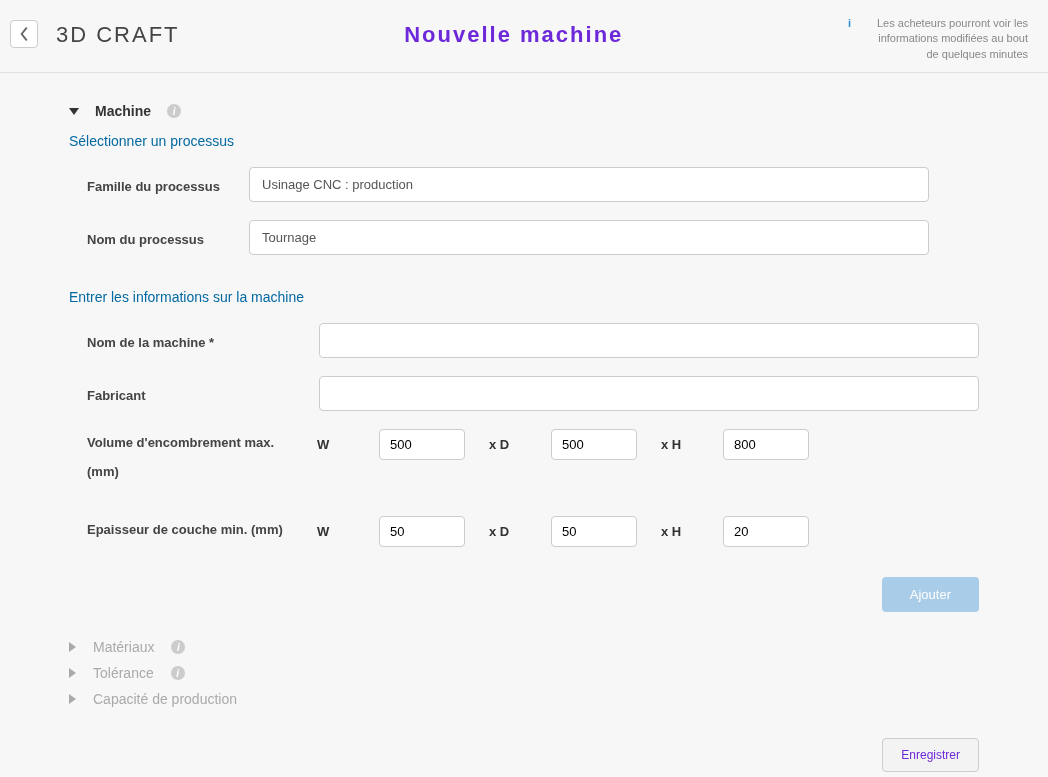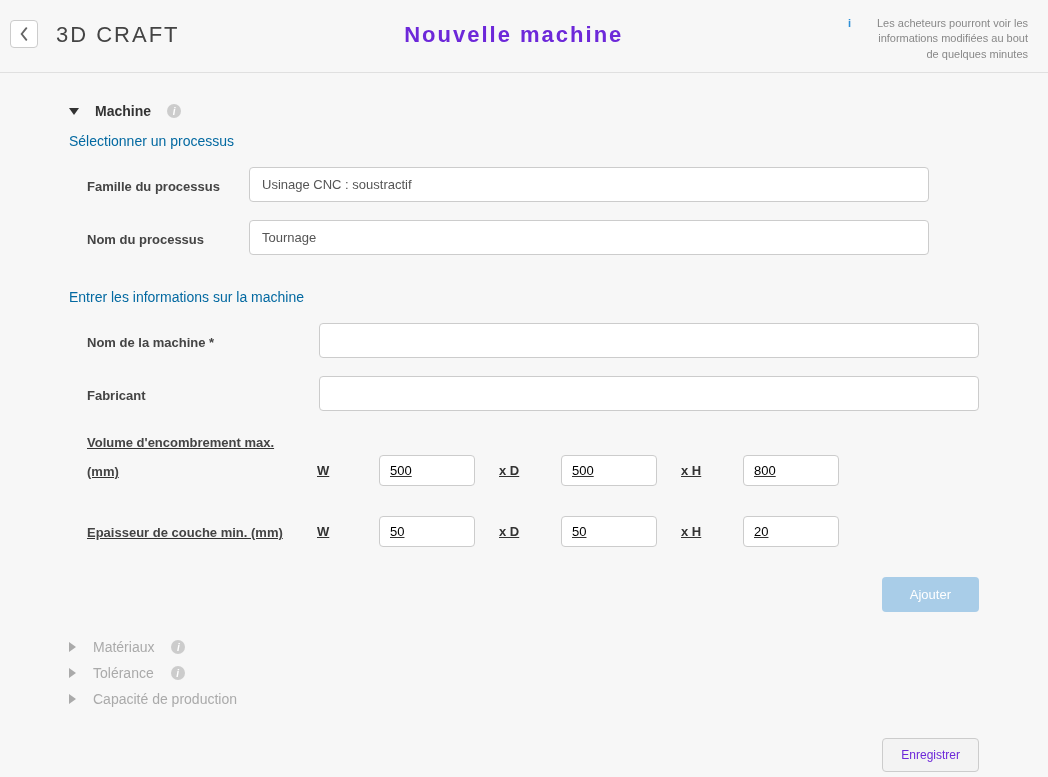--- a/index.html
+++ b/index.html
@@ -119,23 +119,22 @@
   border: 1px solid #ccc;
   border-radius: 4px;
   background: #fff;
   padding: 9px 12px;
   font-size: 13px;
   color: #555;
 }
 .select-like { max-width: 680px; }
 .dim-row {
   display: flex;
-  align-items: flex-end;
+  align-items: flex-start;
   margin-bottom: 30px;
-  text-decoration: underline;
 }
 .dim-label {
   width: 230px;
   font-size: 13px;
   color: #444;
   font-weight: 600;
   line-height: 2.2;
   padding-right: 10px;
 }
 .dim-group {
@@ -144,21 +143,21 @@
   gap: 24px;
 }
 .dim-prefix {
   font-weight: 700;
   color: #333;
   width: 38px;
   text-align: left;
   font-size: 13px;
 }
 .dim-input {
-  width: 96px;
+  width: 86px;
   border: 1px solid #ccc;
   border-radius: 4px;
   padding: 7px 10px;
   font-size: 13px;
   background: #fff;
 }
 .add-btn-row { text-align: right; margin-bottom: 22px; }
 .add-btn {
   background: #a9cde8;
   color: #fff;
@@ -214,21 +213,21 @@
     <span>Machine</span>
     <span class="info-circle">i</span>
   </div>
 
   <div class="subhead">Sélectionner un processus</div>
 
   <div class="indent">
     <div class="row">
       <div class="label-col">Famille du processus</div>
       <div class="input-col">
-        <div class="select-like">Usinage CNC : soustractif</div>
+        <div class="select-like">Usinage CNC : production</div>
       </div>
     </div>
 
     <div class="row">
       <div class="label-col">Nom du processus</div>
       <div class="input-col">
         <div class="select-like">Tournage</div>
       </div>
     </div>
   </div>

